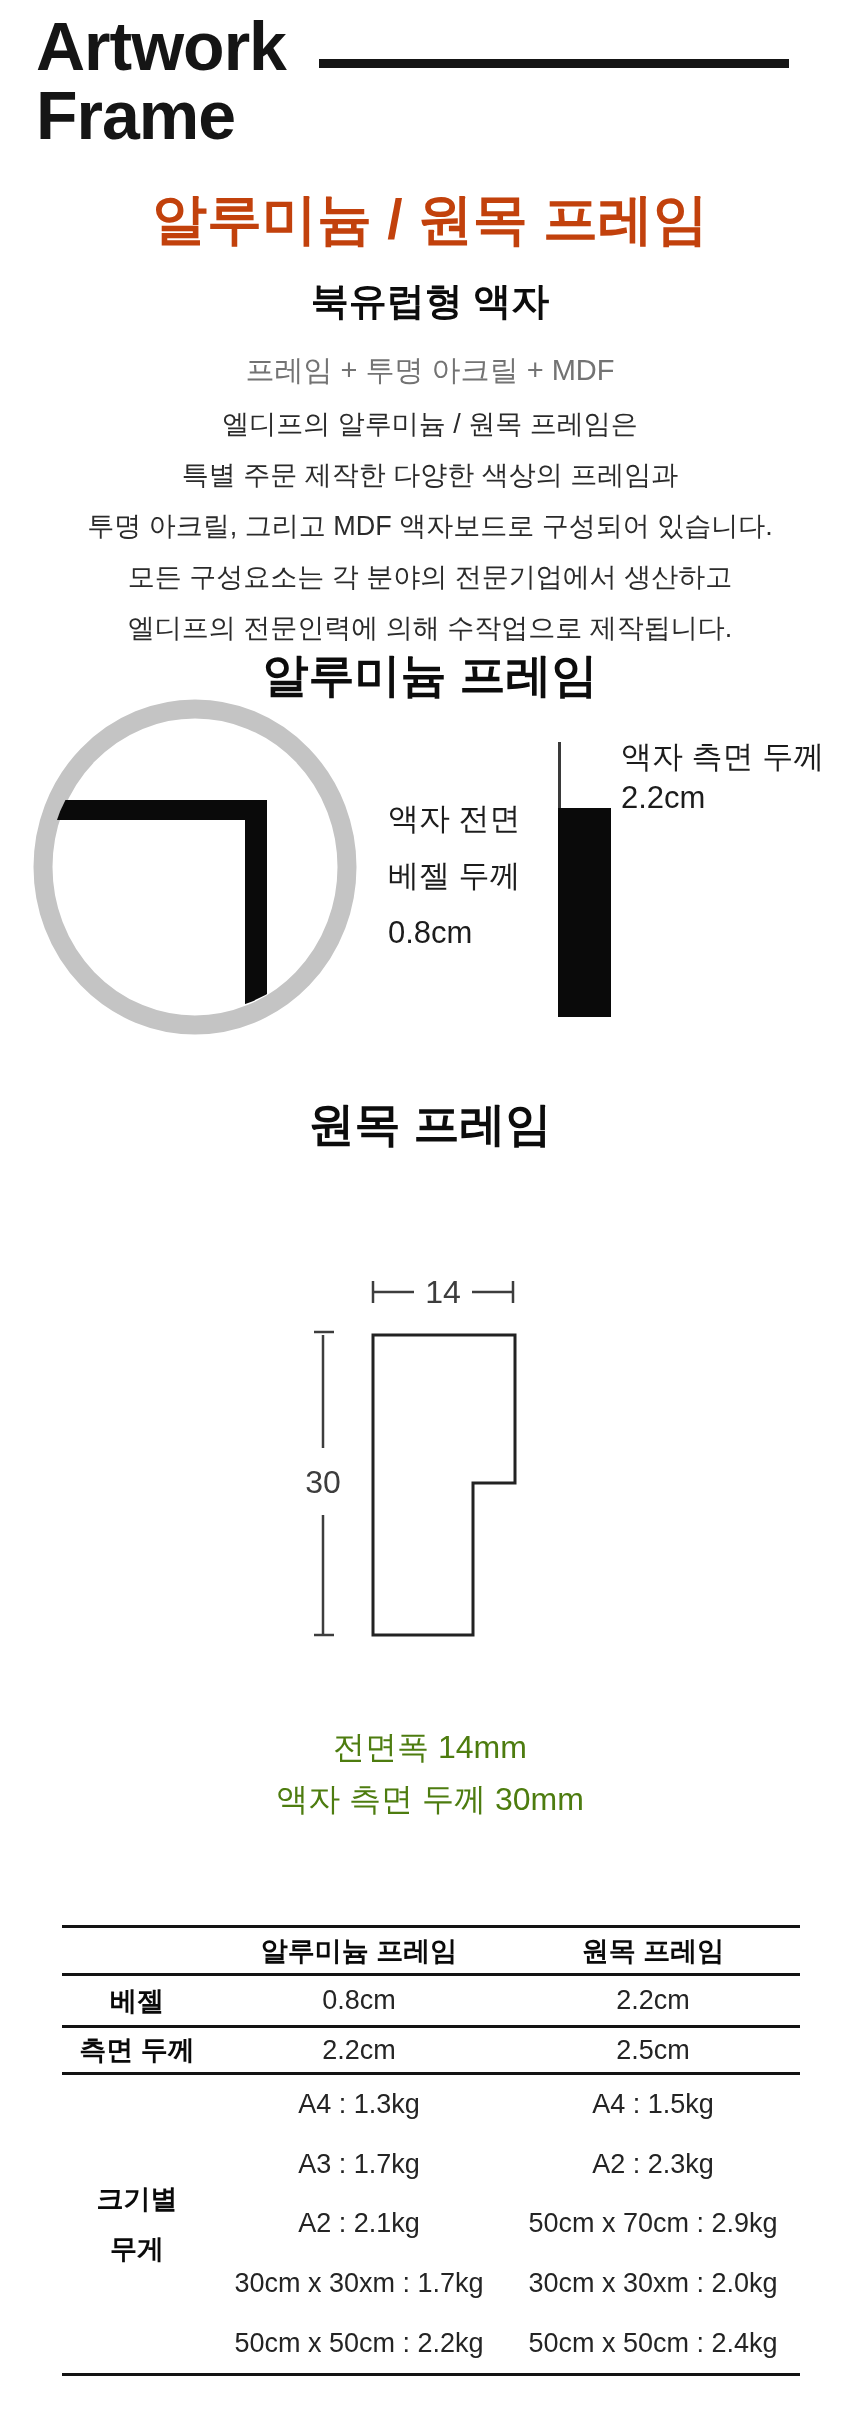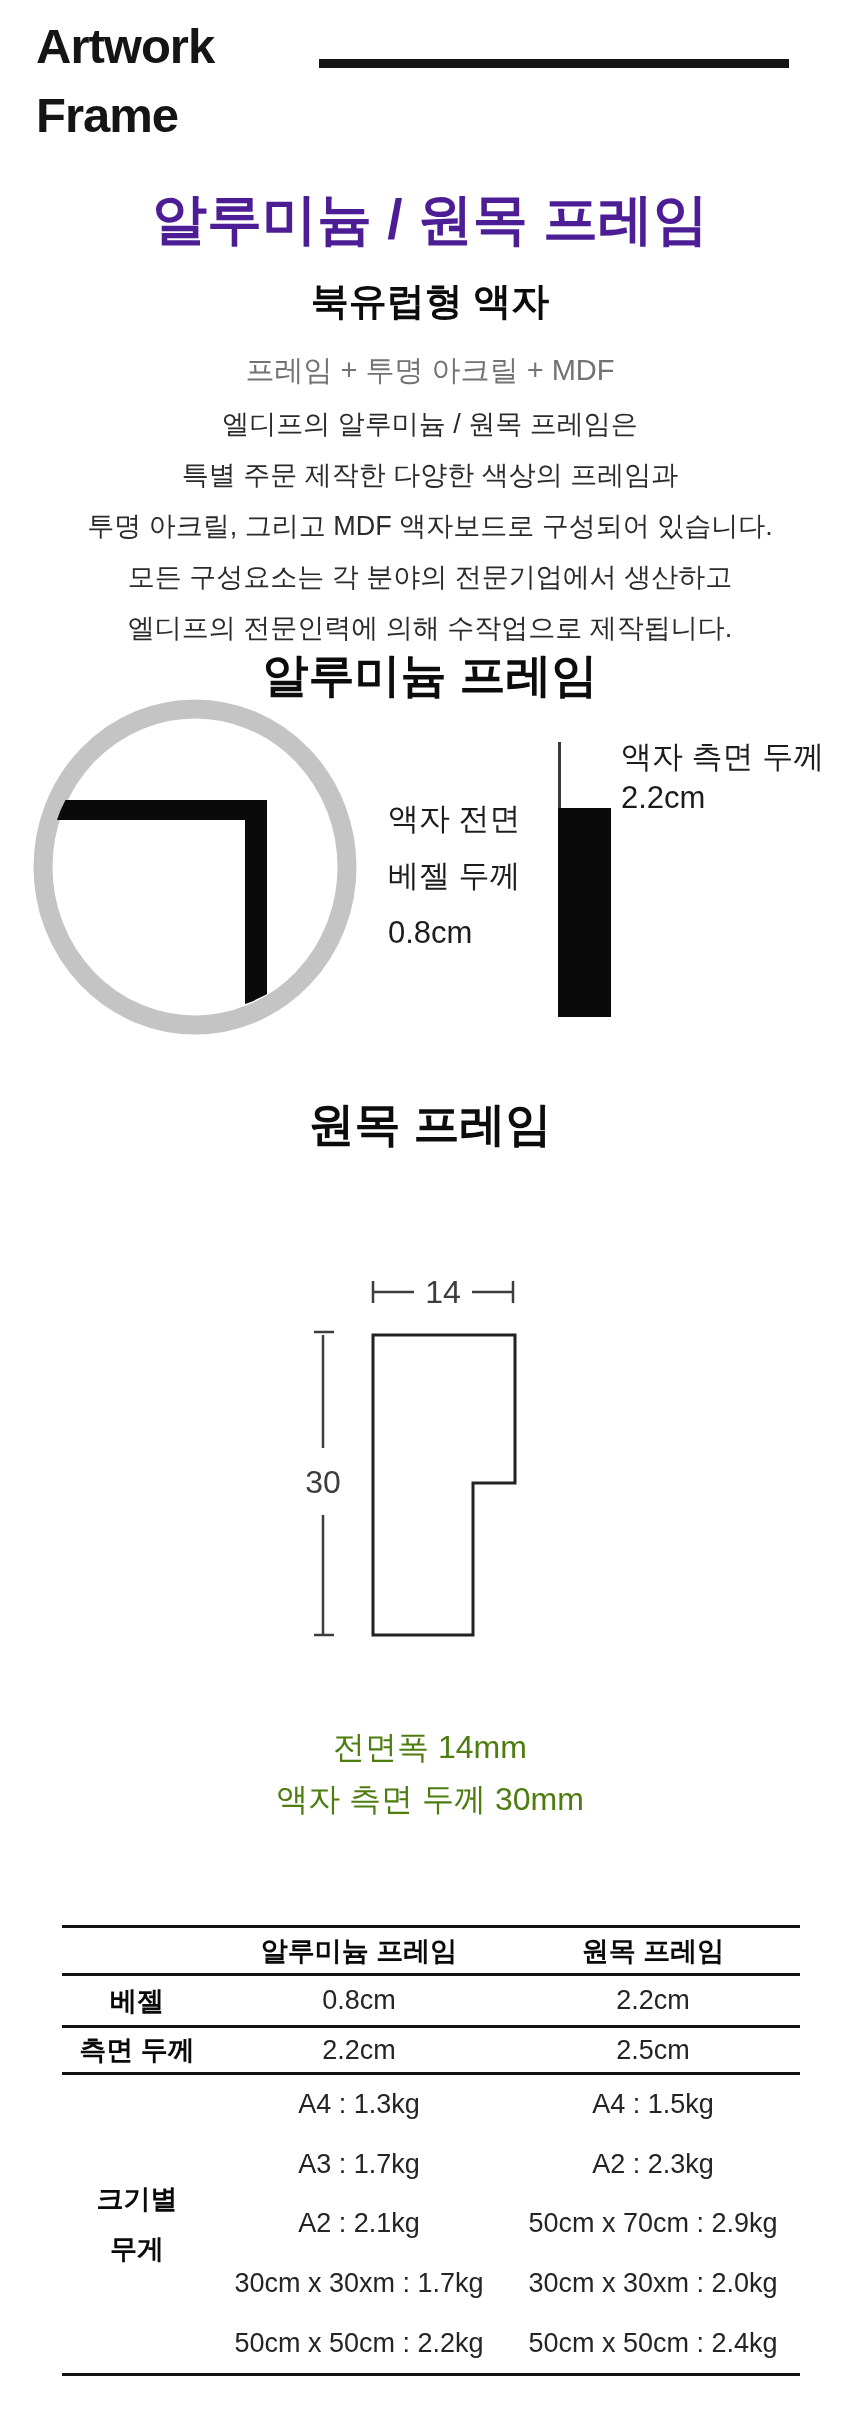--- a/index.html
+++ b/index.html
@@ -5,26 +5,26 @@
   * { margin:0; padding:0; box-sizing:border-box; }
   html,body { background:#ffffff; }
   .page {
     position:relative; width:860px; height:2420px; background:#ffffff;
     font-family:"Liberation Sans","DejaVu Sans",sans-serif; color:#111;
     overflow:hidden;
   }
   .centered { position:absolute; left:0; width:860px; text-align:center; }
 
   
-  .logo { position:absolute; left:36px; top:12px; font-size:49px; font-weight:700;
+  .logo { position:absolute; left:36px; top:12px; font-size:68px; font-weight:700;
           line-height:69px; letter-spacing:-1px; color:#151515; }
   .logo-line { position:absolute; left:319px; top:59px; width:470px; height:9px; background:#151515; }
 
   
-  .intro-title    { top:183px; font-size:55px; font-weight:700; color:#4c1d95; }
+  .intro-title    { top:183px; font-size:55px; font-weight:700; color:#c2410c; }
   .intro-subtitle { top:276px; font-size:38px; font-weight:700; color:#0c0c0c; }
   .intro-comp     { top:351px; font-size:29px; font-weight:400; color:#737373; }
   .intro-desc     { top:399px; font-size:27px; line-height:51px; font-weight:400; color:#2b2b2b; }
 
   
   .section-heading { font-size:46px; font-weight:700; color:#0c0c0c; }
   .alu-heading  { top:645px; }
   .wood-heading { top:1094px; }
 
   

